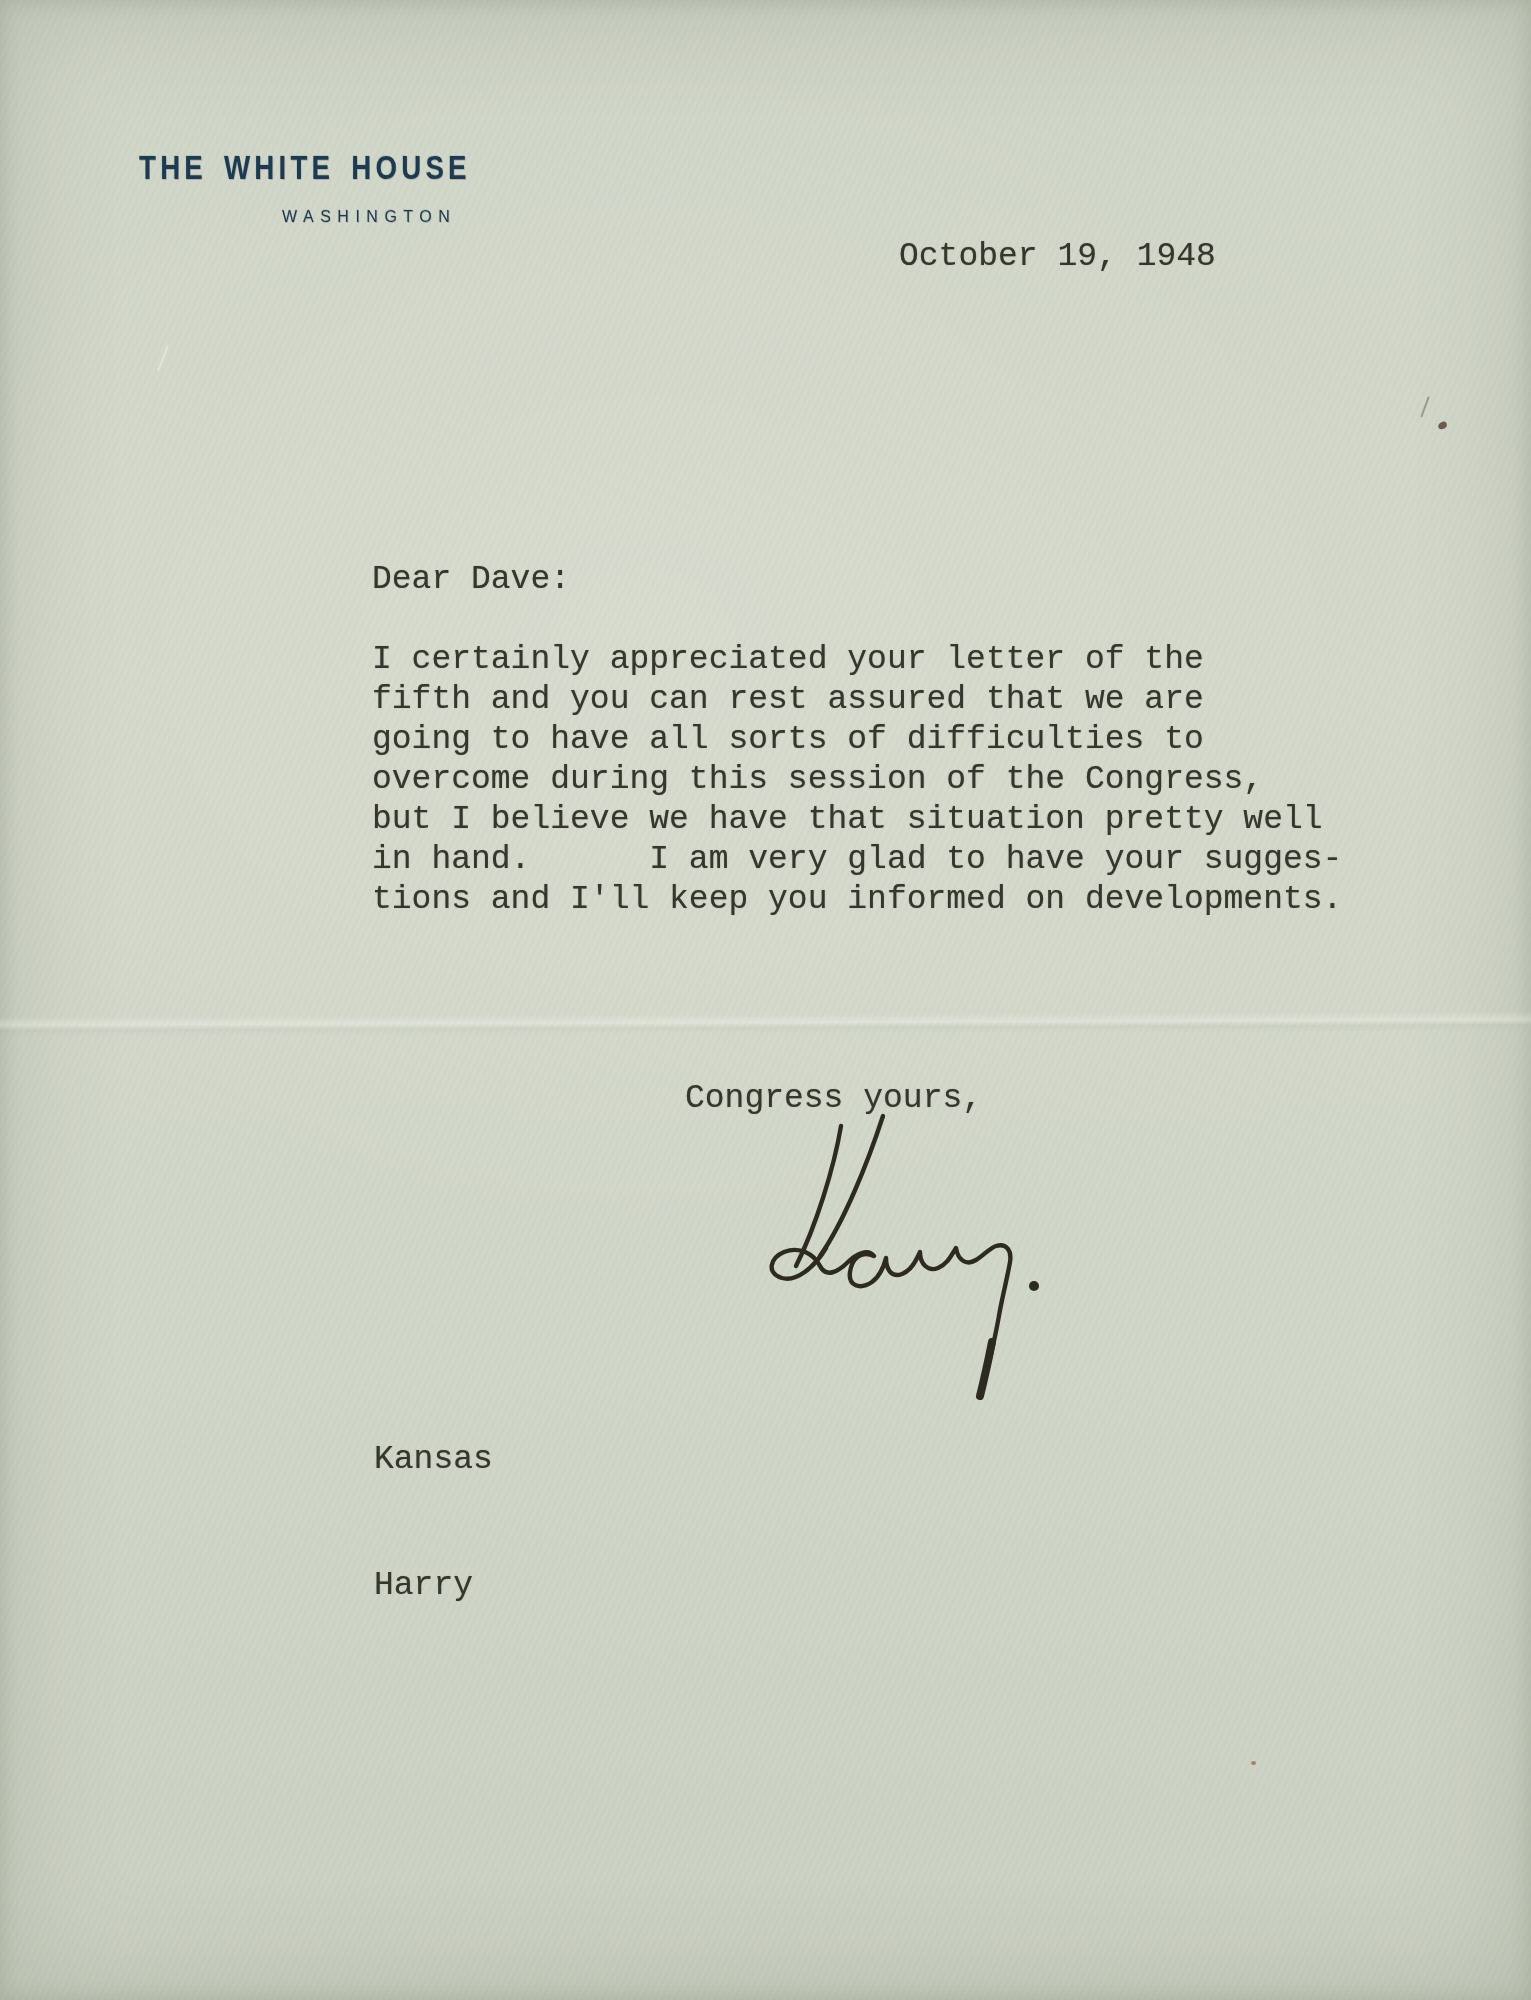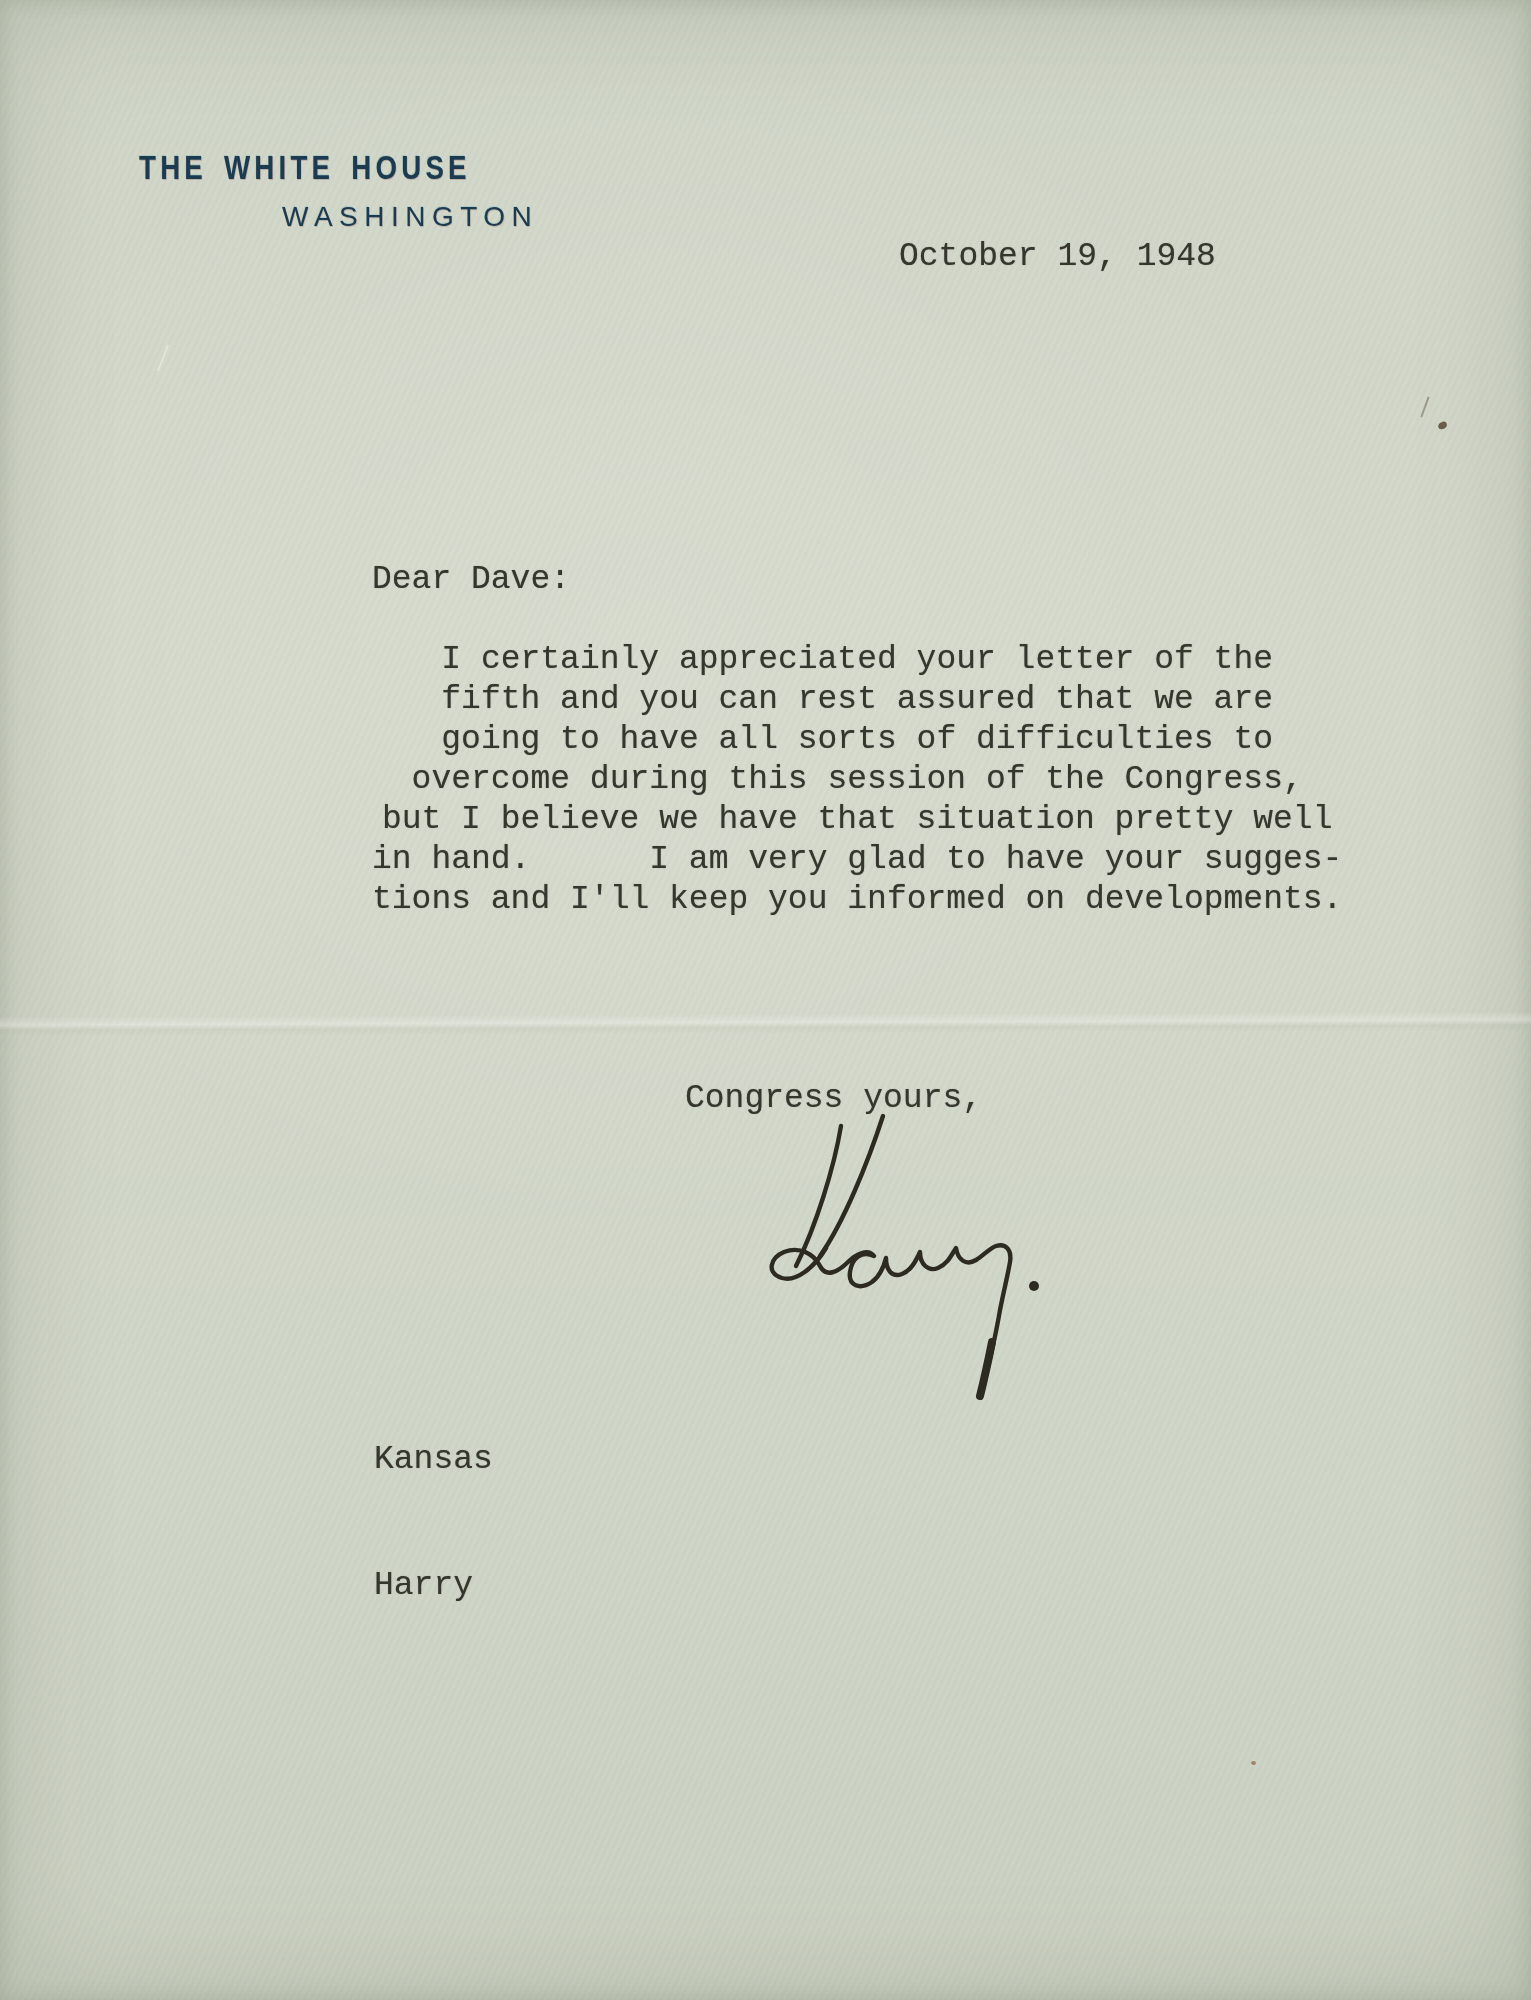--- a/index.html
+++ b/index.html
@@ -24,35 +24,35 @@
     font-weight:600;font-size:33px;line-height:36px;
     letter-spacing:5px;word-spacing:6px;
     color:var(--ink-letterhead,#1c3a50);
     transform:scaleX(0.84);transform-origin:left top;
     text-shadow:0.7px 0.9px 0 rgba(136,62,62,0.28), -0.7px -0.7px 0 rgba(70,160,170,0.25);
     white-space:nowrap;
   }
   .lh2{
     left:282px;top:205px;
     font-family:"Liberation Sans","DejaVu Sans",sans-serif;
-    font-weight:500;font-size:28px;line-height:24px;
+    font-weight:500;font-size:16px;line-height:24px;
     letter-spacing:6.5px;
     color:var(--ink-letterhead,#1c3a50);
     text-shadow:0.6px 0.8px 0 rgba(136,62,62,0.25), -0.6px -0.6px 0 rgba(70,160,170,0.22);
     white-space:nowrap;
   }
   
   .type{
     font-size:33px;line-height:40px;
     white-space:pre-wrap;
     text-shadow:0 0 1px rgba(52,53,45,0.45);
   }
   .date-line{left:899px;top:237px;}
   .salutation{left:372px;top:560px;}
-  .body-par{left:372px;top:640px;text-align:center;}
+  .body-par{left:372px;top:640px;}
   .closing-line{left:372px;top:958px;}
   .sign-off{left:685px;top:1079px;}
   .address{left:374px;top:1355px;line-height:42px;}
   
   .signature-box{left:756px;top:1100px;width:320px;height:320px;}
   .signature-box svg{display:block;width:100%;height:100%;}
   
   .crease{
     left:0;top:1014px;width:1531px;height:20px;
     background:linear-gradient(to bottom,

